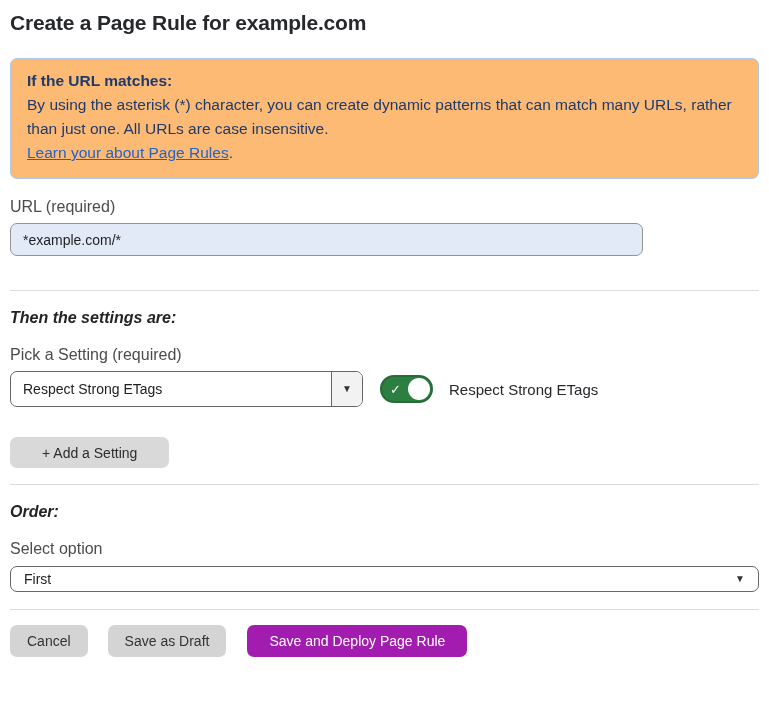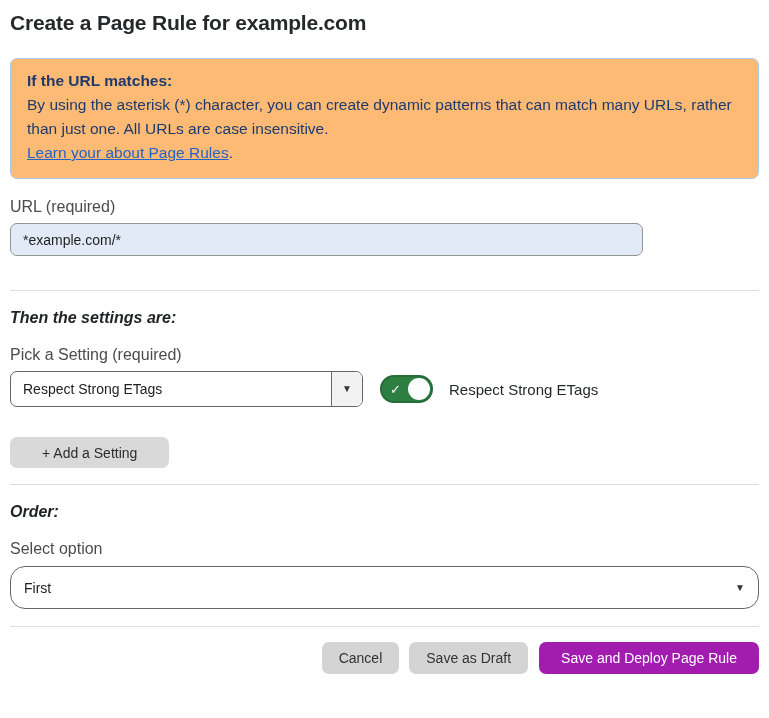--- a/index.html
+++ b/index.html
@@ -141,42 +141,42 @@
     border-radius: 7px;
     font-size: 14px;
     color: #2d2d2d;
     font-family: inherit;
     cursor: pointer;
   }
 
   .order-select {
     margin-top: 9px;
     width: 749px;
-    height: 43px;
+    height: 26px;
     border: 1px solid #666;
-    border-radius: 15px;
+    border-radius: 7px;
     background: #fff;
     display: flex;
     align-items: center;
     justify-content: space-between;
     padding: 0 13px;
     font-size: 14px;
     color: #222;
     cursor: pointer;
   }
 
   .help-text {
     margin-top: 6px;
     font-size: 15px;
     line-height: 24px;
     color: #3b3b3b;
     width: 749px;
   }
 
-  .footer { margin-top: 15px; display: flex; gap: 10px; justify-content: flex-end; }
+  .footer { margin-top: 15px; display: flex; gap: 20px; }
   .btn {
     height: 32px;
     border: none;
     border-radius: 7px;
     font-size: 14px;
     font-family: inherit;
     cursor: pointer;
   }
   .btn-gray { background: #d4d4d4; color: #333; padding: 0 17px; }
   .btn-blue { background: #a21caf; color: #fff; padding: 0 22px; margin-left: 1px; }

